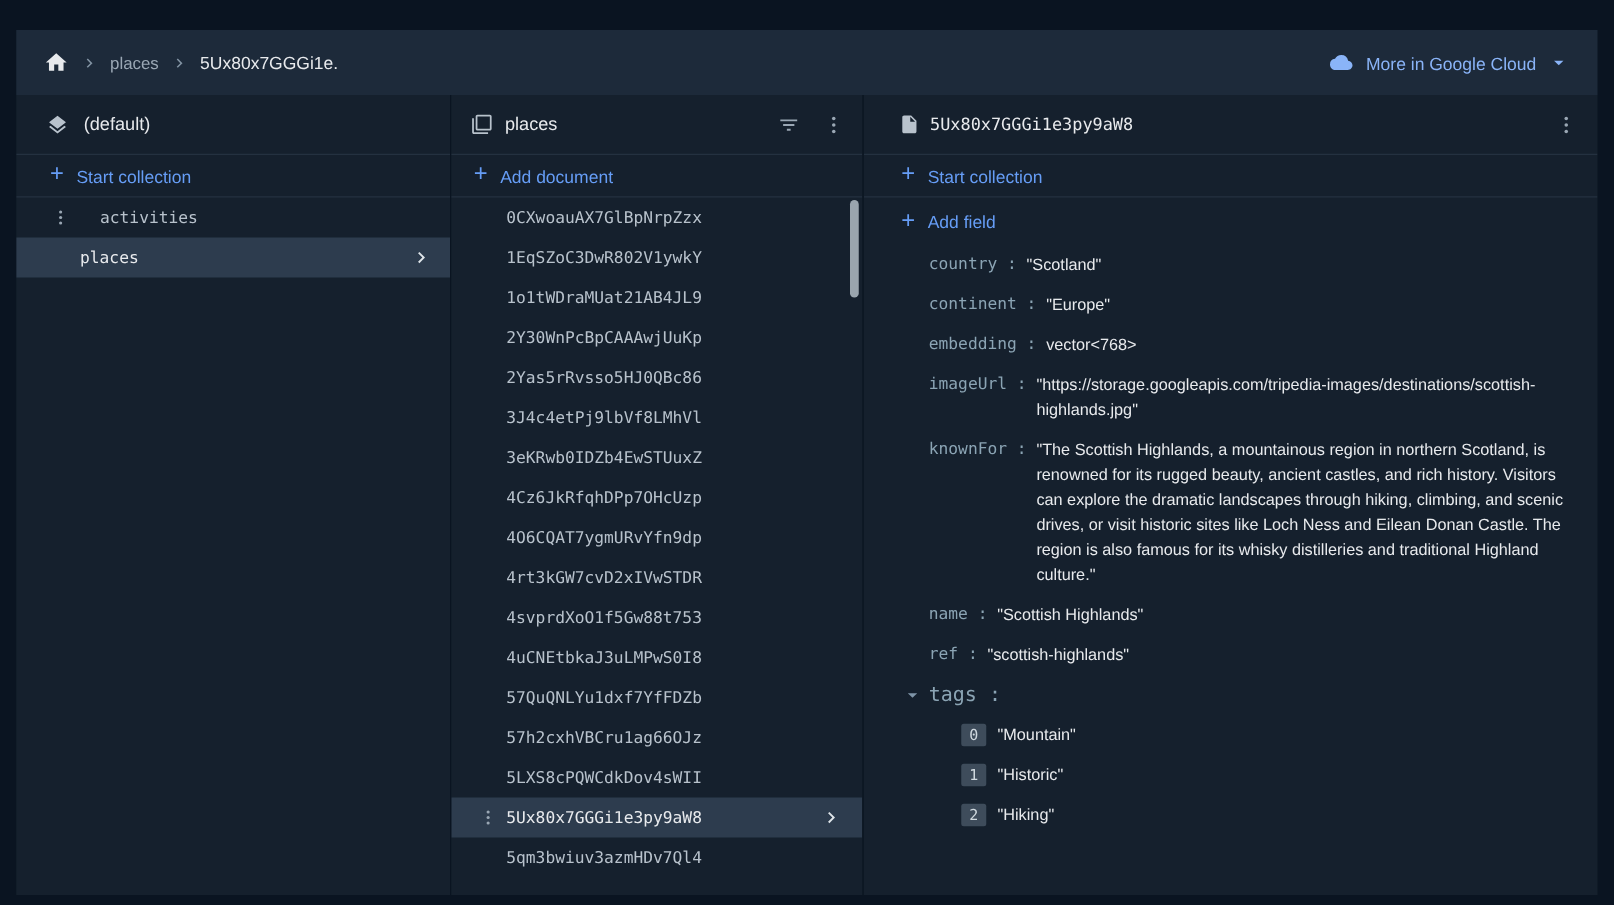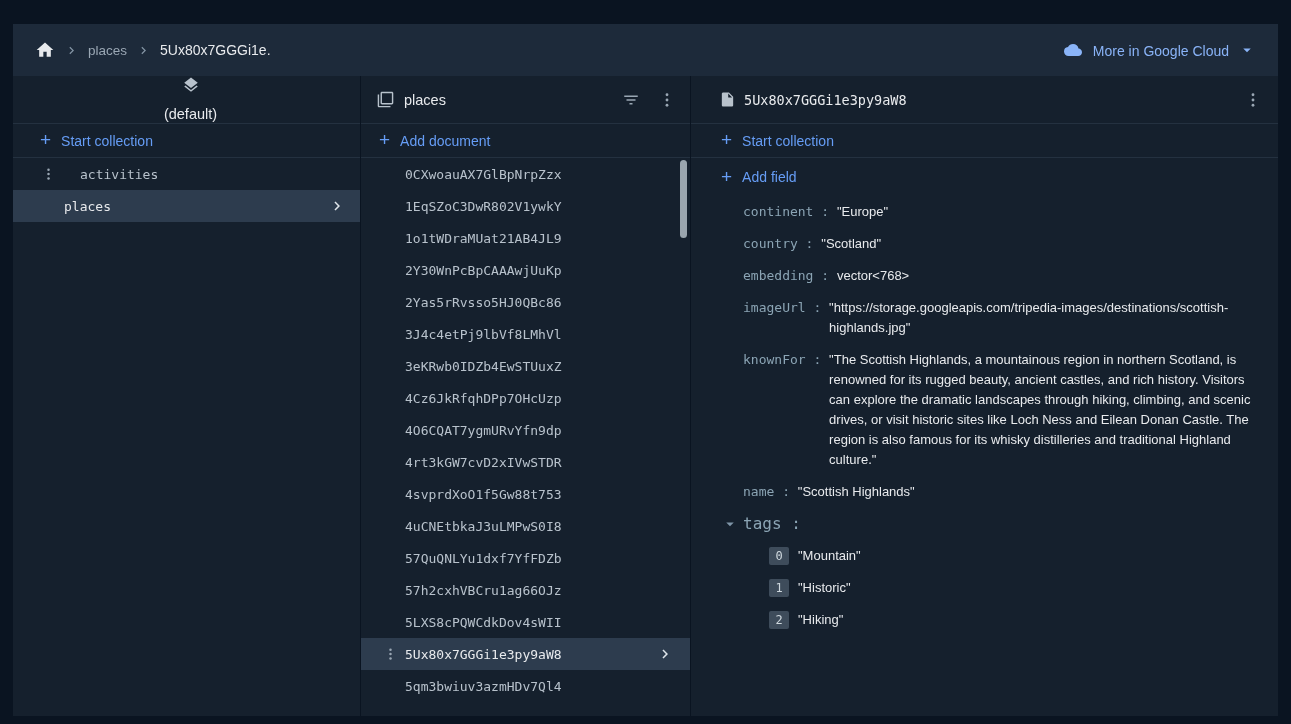--- a/index.html
+++ b/index.html
@@ -32,21 +32,21 @@
   .panels { display: flex; height: 640px; }
   .panel { background: var(--panel-bg, #15202d); position: relative; overflow: hidden; height: 100%; }
   .p1 { width: 347px; }
   .p2 { width: 330px; border-left: 1px solid var(--outer-bg, #0a1421); }
   .p3 { width: 588px; border-left: 1px solid var(--outer-bg, #0a1421); }
 
   .panel-header {
     height: 48px; display: flex; align-items: center;
     border-bottom: 1px solid var(--border, #243140);
   }
-  .p1 .panel-header { padding: 0 16px 0 24px; gap: 12px; flex-direction: column; }
+  .p1 .panel-header { padding: 0 16px 0 24px; gap: 12px; }
   .p2 .panel-header { padding: 0 10px 0 16px; gap: 10px; }
   .p3 .panel-header { padding: 0 12px 0 28px; gap: 8px; }
   .panel-title { font-size: 14.5px; color: var(--text-primary, #e8eaed); }
   .p3 .panel-title { font-size: 13.5px; }
   .spacer { flex: 1; }
   .icon-btn { display: flex; align-items: center; justify-content: center; width: 26px; height: 26px; cursor: pointer; border-radius: 50%; }
 
   .action-row {
     height: 34px; display: flex; align-items: center;
     color: var(--accent-blue, #669df6); font-size: 14px; font-weight: 500; cursor: pointer;
@@ -293,42 +293,46 @@
       <div class="action-row divided">
         <span class="plus">+</span>
         <span>Start collection</span>
       </div>
       <div class="action-row add-field-row">
         <span class="plus">+</span>
         <span>Add field</span>
       </div>
       <div class="fields">
           <div class="field-row">
+            <span class="fname mono">country</span>
+            <span class="fval">"Scotland"</span>
+          </div>
+          <div class="field-row">
             <span class="fname mono">continent</span>
             <span class="fval">"Europe"</span>
           </div>
           <div class="field-row">
-            <span class="fname mono">country</span>
-            <span class="fval">"Scotland"</span>
-          </div>
-          <div class="field-row">
             <span class="fname mono">embedding</span>
             <span class="fval">vector&lt;768&gt;</span>
           </div>
           <div class="field-row">
             <span class="fname mono">imageUrl</span>
             <span class="fval">"https://storage.googleapis.com/tripedia-images/destinations/scottish-highlands.jpg"</span>
           </div>
           <div class="field-row">
             <span class="fname mono">knownFor</span>
             <span class="fval">"The Scottish Highlands, a mountainous region in northern Scotland, is renowned for its rugged beauty, ancient castles, and rich history. Visitors can explore the dramatic landscapes through hiking, climbing, and scenic drives, or visit historic sites like Loch Ness and Eilean Donan Castle. The region is also famous for its whisky distilleries and traditional Highland culture."</span>
           </div>
           <div class="field-row">
             <span class="fname mono">name</span>
             <span class="fval">"Scottish Highlands"</span>
+          </div>
+          <div class="field-row">
+            <span class="fname mono">ref</span>
+            <span class="fval">"scottish-highlands"</span>
           </div>
           <div class="tags-header">
             <span class="tri">
               <svg width="18" height="18" viewBox="0 0 24 24" fill="#7f95a8">
                 <path d="M7 10l5 5 5-5z"></path>
               </svg>
             </span>
             <span class="fname mono">tags</span>
           </div>
           <div class="tag-item">

